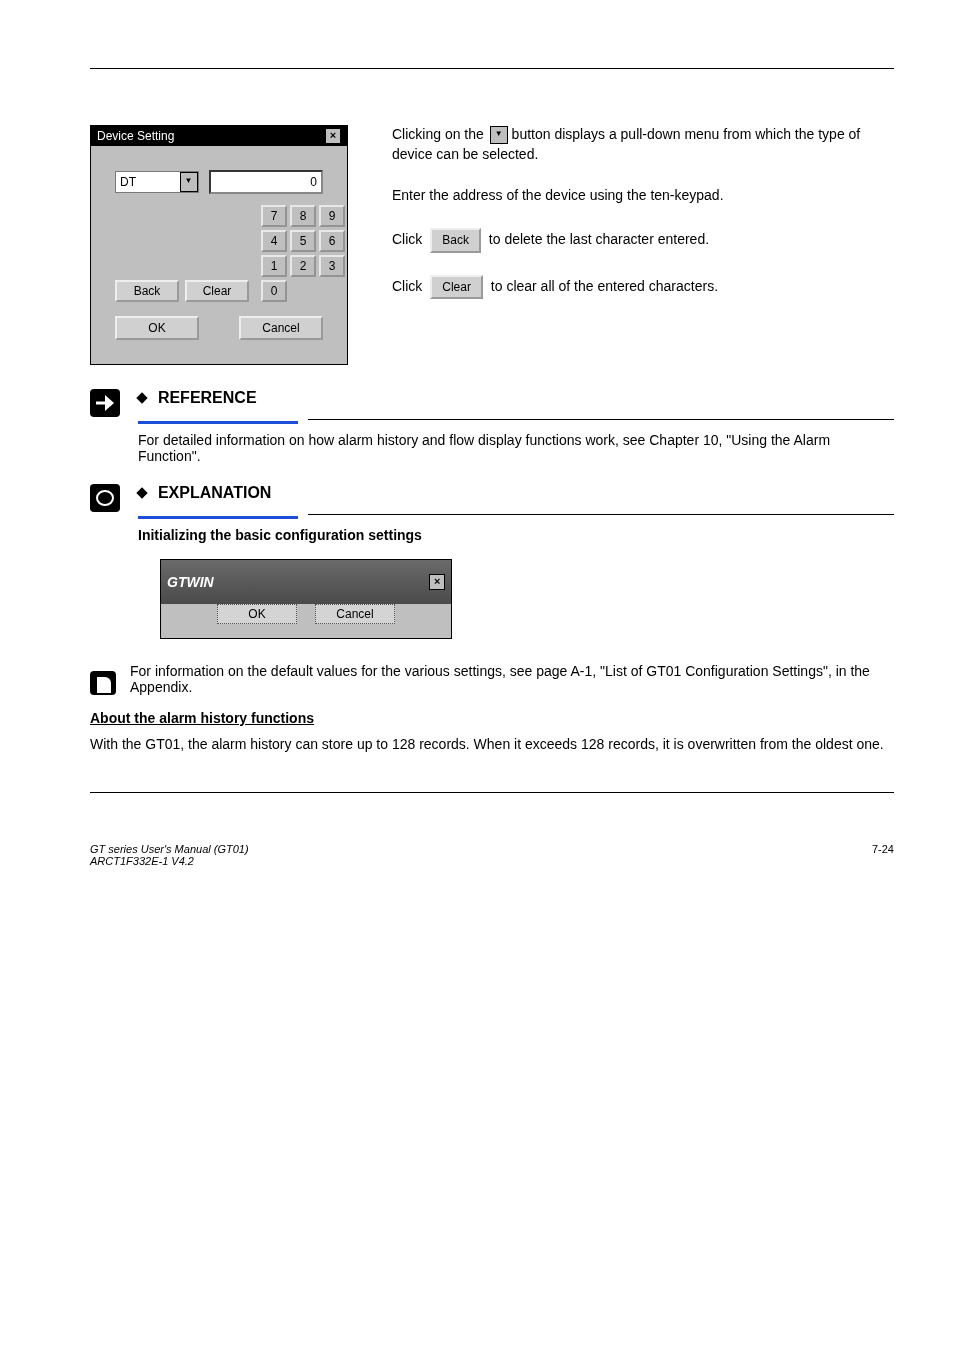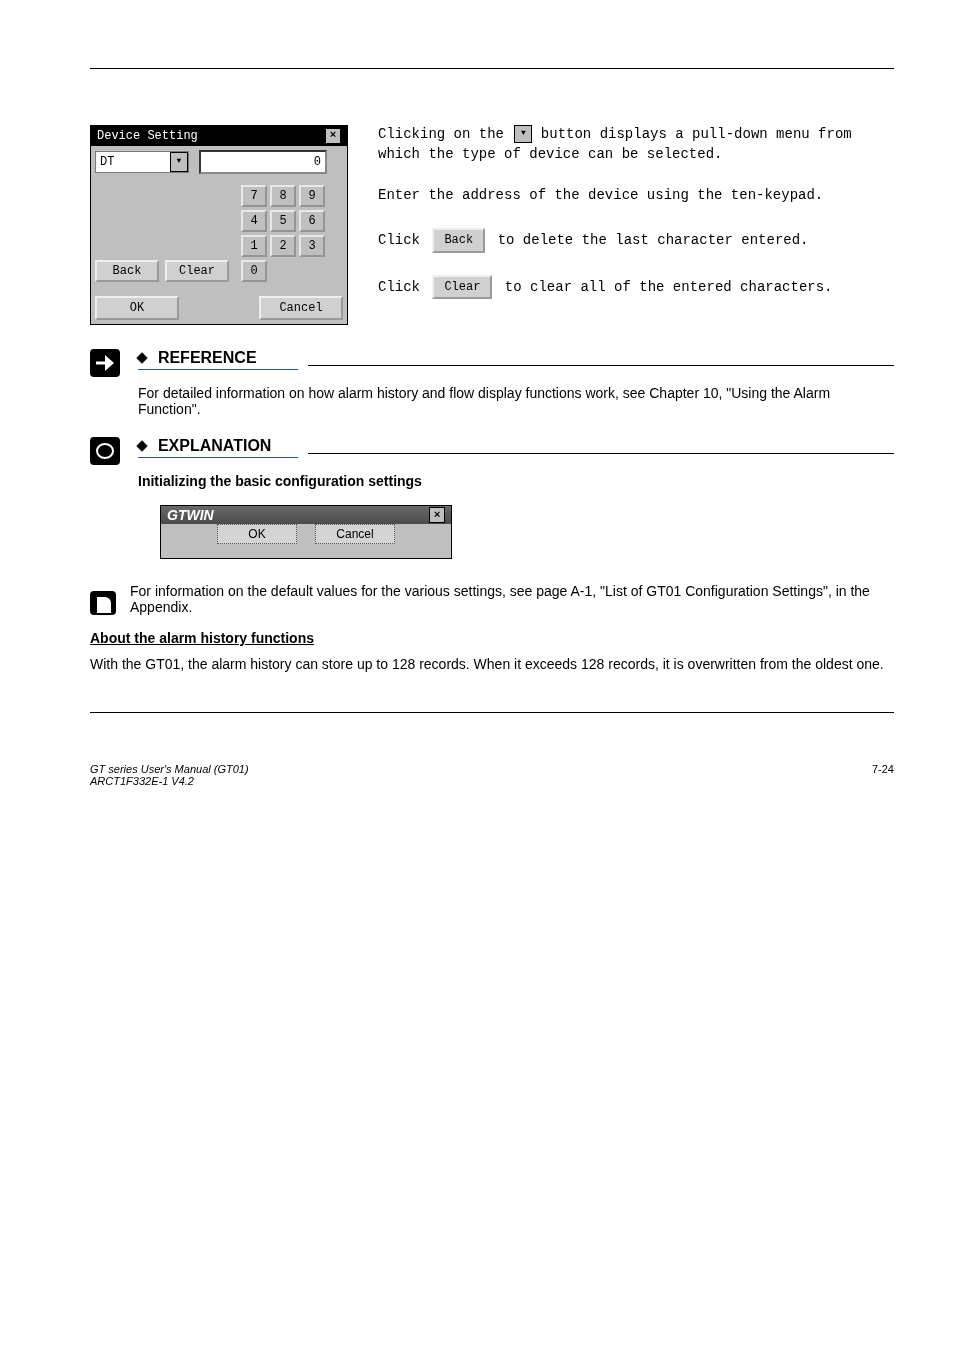--- a/index.html
+++ b/index.html
@@ -14,23 +14,22 @@
     padding: 40px 60px 40px 90px;
     position: relative;
   }
   .top-rule {
     border-top: 1px solid #000;
     margin-top: 28px;
     margin-bottom: 56px;
   }
   .content-row {
     display: flex;
-    gap: 30px;
+    gap: 44px;
     margin-bottom: 24px;
-    font-family: Liberation Mono, monospace;
   }
   .dialog {
     background: #bfbfbf;
     border: 1px solid #000;
     width: 256px;
   }
   .dlg-title {
     background: #000;
     color: #fff;
     font-size: 12px;
@@ -44,21 +43,21 @@
     color: #000;
     width: 14px;
     height: 14px;
     font-size: 11px;
     font-weight: bold;
     text-align: center;
     line-height: 12px;
     border: 1px solid #000;
   }
   .dlg-body {
-    padding: 4px;
+    padding: 24px;
   }
   .dlg-row1 {
     display: flex;
     gap: 10px;
     align-items: center;
     margin-bottom: 10px;
   }
   .combo {
     display: flex;
     align-items: center;
@@ -196,22 +195,22 @@
     background: #fff;
     border-top-right-radius: 6px;
   }
   .section-head {
     display: flex;
     align-items: flex-end;
     gap: 10px;
     width: 100%;
   }
   .head-underline {
-    border-bottom: 1px solid #1d4ed8;
-    padding-bottom: 2px;
+    border-bottom: 3px solid #1d4ed8;
+    padding-bottom: 14px;
     width: 160px;
   }
   .head-thin {
     flex: 1;
     border-bottom: 1px solid #000;
     height: 1px;
     margin-bottom: 4px;
   }
   .bullet {
     width: 8px;
@@ -237,21 +236,21 @@
     background: #bfbfbf;
     border: 1px solid #000;
     margin-top: 16px;
     margin-bottom: 24px;
   }
   .gtwin-title {
     background: linear-gradient(#6a6a6a, #4a4a4a);
     color: #fff;
     font-style: italic;
     font-weight: bold;
-    padding: 1px 6px;
+    padding: 14px 6px;
     display: flex;
     justify-content: space-between;
     align-items: center;
     gap: 8px;
   }
   .gtwin-body {
     padding: 18px;
     display: flex;
     gap: 12px;
     align-items: center;

